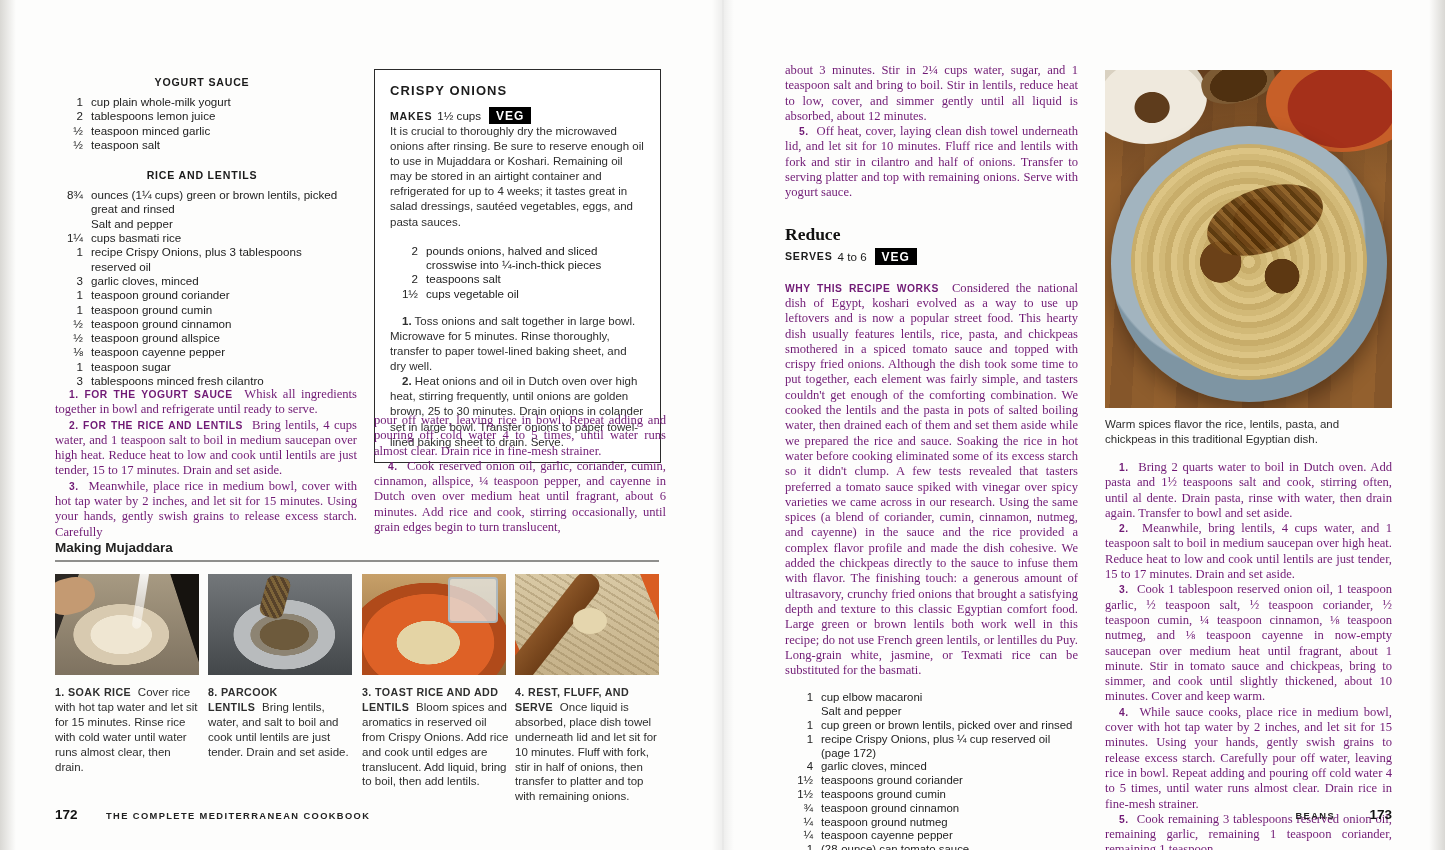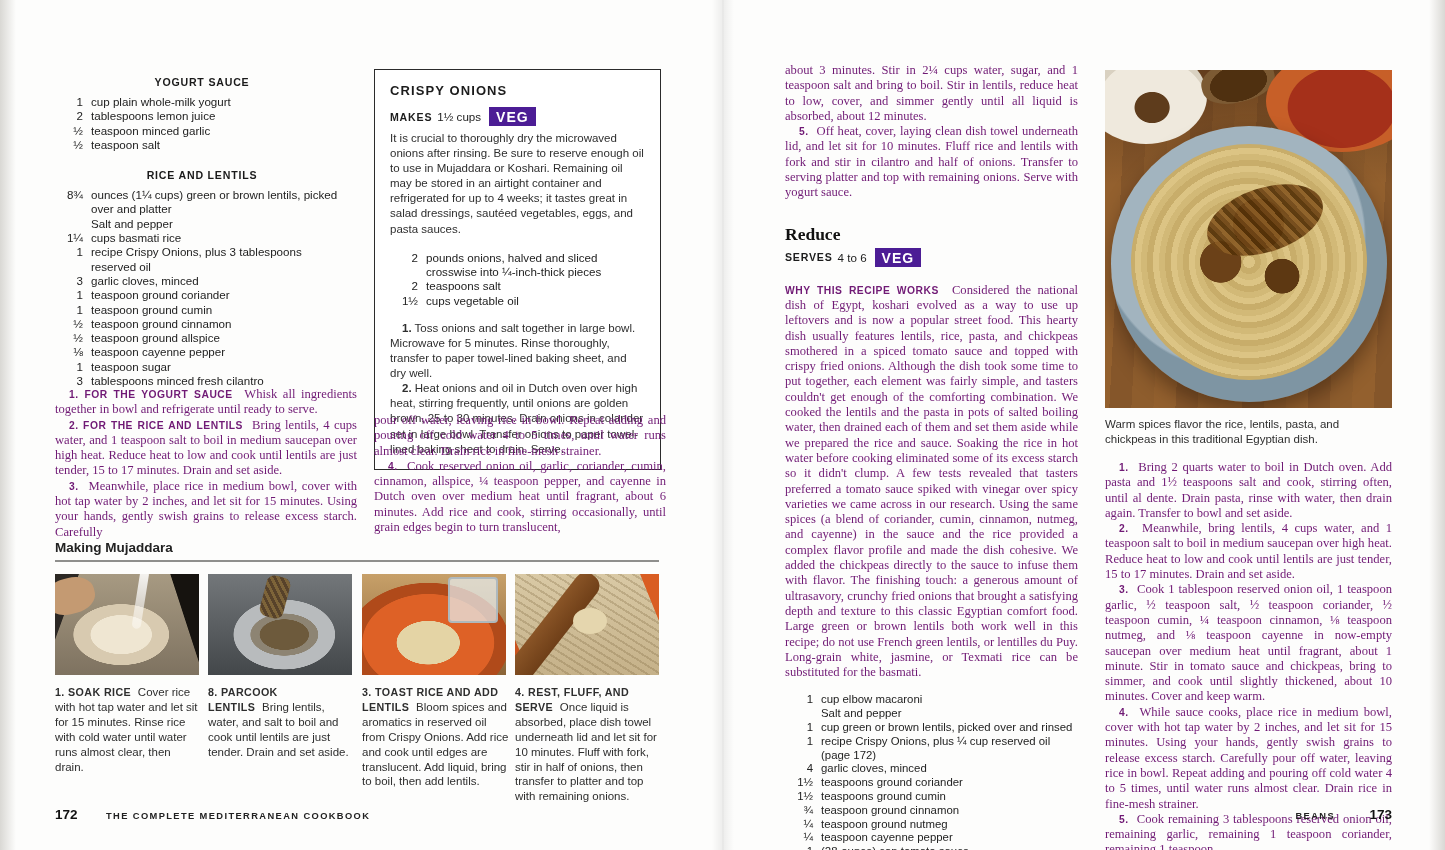--- a/index.html
+++ b/index.html
@@ -26,23 +26,23 @@
          text-align:justify; color:#701a75; text-indent:14px; }
   .par[data-variant="cont"] { text-indent:0; }
   .lead { font-family:"Liberation Sans", sans-serif; font-weight:bold; font-size:10.3px;
           letter-spacing:.5px; }
   .lead:empty { display:none; }
   .lead::after { content:"  "; white-space:pre; }
 
   
   .box { border:1.5px solid #2b2b2b; background:#fff; padding:13px 15px 12px 15px; }
   .box-title { font-size:13px; font-weight:bold; letter-spacing:1.1px; margin-bottom:9px; }
-  .makes-line { font-size:11.6px; margin-bottom:5px; display:flex; align-items:center; }
+  .makes-line { font-size:11.6px; display:flex; align-items:center; }
   .makes-lab { font-weight:bold; font-size:10.6px; letter-spacing:.8px; margin-right:5px; }
-  .veg-badge { display:inline-block; background:#4c1d95; color:#fff; font-size:14px; font-weight:bold;
+  .veg-badge { display:inline-block; background:#000000; color:#fff; font-size:12px; font-weight:bold;
                letter-spacing:1px; padding:2px 7px 1px 7px; margin-left:8px; }
   .box-note { font-size:11.5px; line-height:15.1px; color:#2e2e2e; }
   .box-par { font-size:11.5px; line-height:15.1px; color:#2e2e2e; text-indent:12px; }
   .box-par .blead { font-weight:bold; }
 
   
   .muj-h { font-size:13.5px; font-weight:bold; color:#222; }
   .muj-rule { position:absolute; left:0; top:20px; width:604px; height:2px; background:#8f8f8d; }
   .ph { position:absolute; top:0; width:144px; height:101px; overflow:hidden; background:#999; }
   .mcap { position:absolute; top:0; width:147px; font-size:11.5px; line-height:14.9px; color:#2e2e2e; }
@@ -150,21 +150,21 @@
         <div class="ing">
           <span class="qty">½</span>
           <span class="itx">teaspoon salt</span>
         </div>
       </div>
     <div class="ing-h gap-top">RICE AND LENTILS</div>
     <div>
 
         <div class="ing">
           <span class="qty">8¾</span>
-          <span class="itx">ounces (1¼ cups) green or brown lentils, picked over and platter</span>
+          <span class="itx">ounces (1¼ cups) green or brown lentils, picked great and rinsed</span>
         </div>
 
         <div class="ing">
           <span class="qty"></span>
           <span class="itx">Salt and pepper</span>
         </div>
 
         <div class="ing">
           <span class="qty">1¼</span>
           <span class="itx">cups basmati rice</span>

